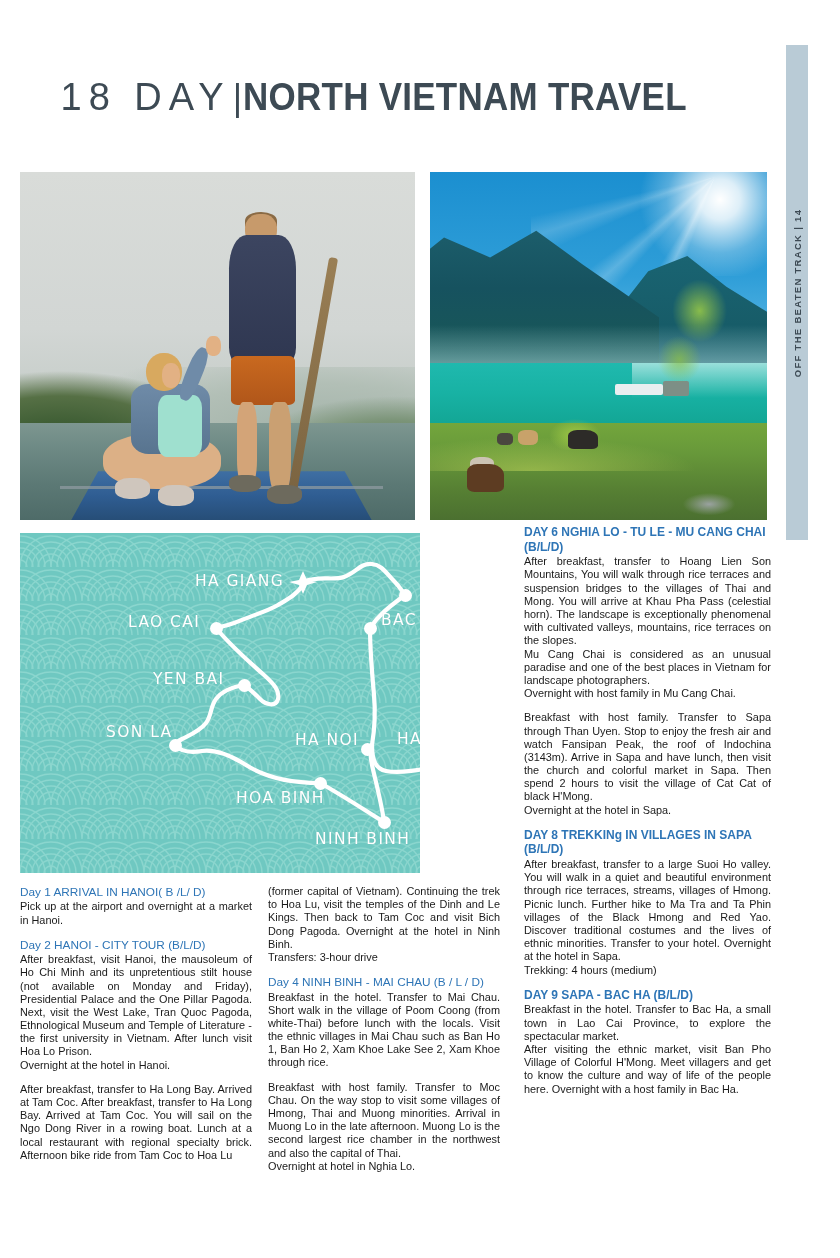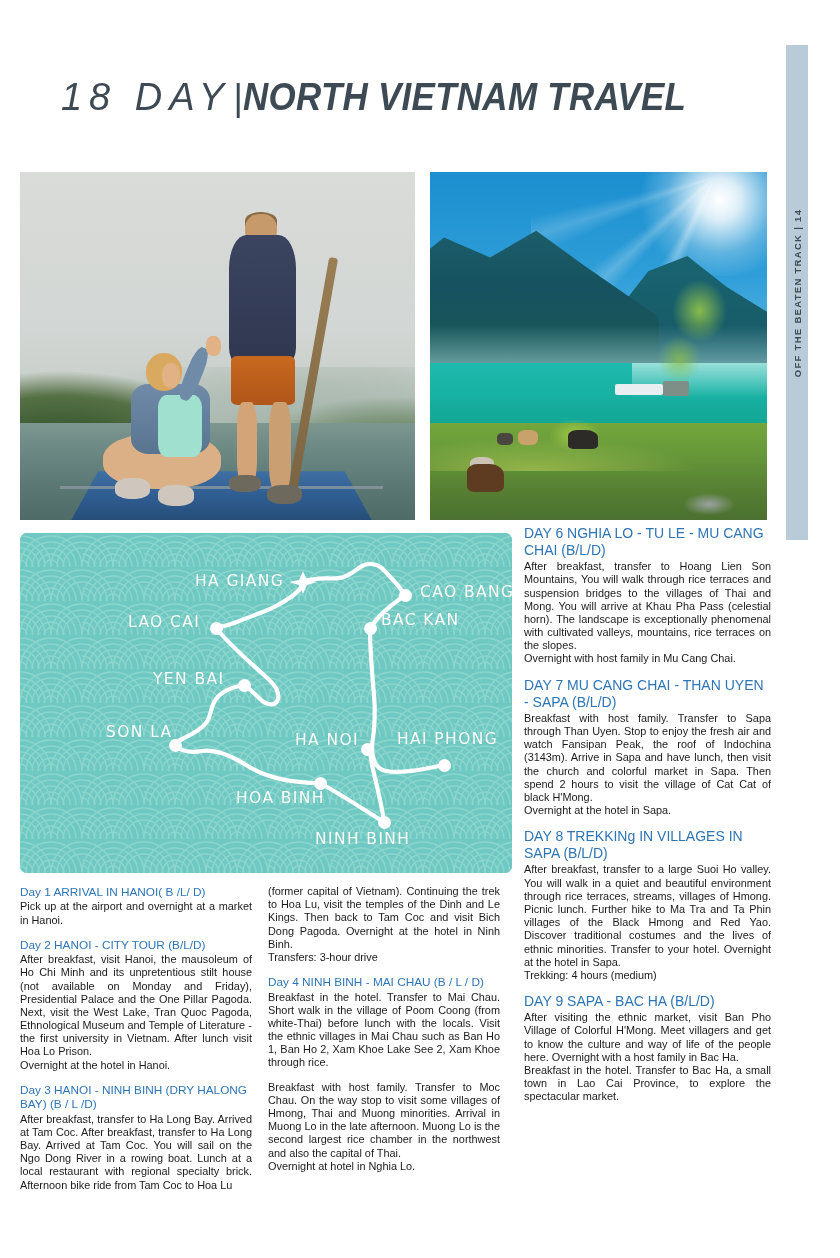--- a/index.html
+++ b/index.html
@@ -21,21 +21,21 @@
   .side-tab-text{
     position:absolute;left:50%;top:50%;
     transform:translate(-50%,-50%) rotate(-90deg);
     transform-origin:center center;
     white-space:nowrap;
     font-size:9.5px;letter-spacing:1.3px;
     color:#3d4a54;font-weight:600;
   }
 
   
-  .header{position:absolute;left:0;top:78px;width:786px;text-align:left;font-style:italic;}
+  .header{position:absolute;left:0;top:78px;width:786px;text-align:left;}
   .title-line{
     display:flex;align-items:baseline;justify-content:center;
     color:#3d4a54;line-height:1;
   }
   .t-light{
     font-size:38px;font-weight:300;letter-spacing:7px;
     font-family:"Liberation Sans", sans-serif;
   }
   .t-bar{
     font-size:36px;font-weight:400;margin:0 1px 0 2px;
@@ -128,39 +128,39 @@
     background:radial-gradient(ellipse 50% 50% at 50% 70%, rgba(168,208,72,.85) 0%, rgba(168,208,72,0) 70%);}
   .pr-horse-a{position:absolute;left:11%;top:84%;width:11%;height:8%;background:#5d3c22;border-radius:28% 40% 20% 20%;}
   .pr-horse-a2{position:absolute;left:12%;top:82%;width:7%;height:4%;background:#ccc3b4;border-radius:40%;}
   .pr-horse-b{position:absolute;left:41%;top:74%;width:9%;height:5.5%;background:#2d2b28;border-radius:30% 40% 20% 20%;}
   .pr-horse-c{position:absolute;left:26%;top:74%;width:6%;height:4.5%;background:#c8a26a;border-radius:35%;}
   .pr-horse-d{position:absolute;left:20%;top:75%;width:4.5%;height:3.5%;background:#4a463f;border-radius:35%;}
   .pr-rock{position:absolute;right:4%;bottom:1%;width:22%;height:9%;
     background:radial-gradient(ellipse 50% 50% at 40% 60%, #9aa2a0 0%, rgba(154,162,160,0) 70%);}
 
   
-  .map{position:absolute;left:20px;top:533px;width:492px;height:340px;overflow:hidden;background:#6fc8c1;border-radius:7px;}
+  .map{position:absolute;left:20px;top:533px;width:400px;height:340px;overflow:hidden;background:#6fc8c1;}
   .map svg{position:absolute;inset:0;}
   .map-label{
     position:absolute;color:#ffffff;font-size:15.5px;
     font-family:"DejaVu Sans", sans-serif;font-weight:400;
     letter-spacing:1.4px;white-space:nowrap;
     text-shadow:0 0 1px rgba(0,0,0,.12);
   }
   .dot{position:absolute;width:13px;height:13px;background:#fff;border-radius:50%;}
 
   
   .cols{position:absolute;left:0;top:525px;width:786px;}
   .col{position:absolute;}
   .col1{left:20px;top:360px;width:232px;}
   .col2{left:268px;top:360px;width:232px;}
   .col3{left:524px;top:0px;width:247px;}
 
   .day-h{
-    color:#2e75b6;font-weight:400;font-size:14px;line-height:1.22;
+    color:#2e75b6;font-weight:700;font-size:12px;line-height:1.22;
     margin-bottom:1px;
   }
   .day-h.small{font-weight:400;font-size:11.8px;}
   .day-p{
     color:#1a1a1a;font-size:10.9px;line-height:1.21;
     text-align:justify;margin:0 0 0 0;
   }
   .gap{height:11px;}
 </style>
 </head>
@@ -297,45 +297,44 @@
 
   <div class="cols">
     <div class="col col1">
         <div class="day-h small">Day 1  ARRIVAL IN HANOI( B /L/ D)</div>
         <p class="day-p">Pick up at the airport and overnight at a market in Hanoi.</p>
         <div class="gap"></div>
         <div class="day-h small">Day 2  HANOI - CITY TOUR (B/L/D)</div>
         <p class="day-p">After breakfast, visit Hanoi, the mausoleum of Ho Chi Minh and its unpretentious stilt house (not available on Monday and Friday), Presidential Palace and the One Pillar Pagoda. Next, visit the West Lake, Tran Quoc Pagoda, Ethnological Museum and Temple of Literature - the first university in Vietnam. After lunch visit Hoa Lo Prison.</p>
         <p class="day-p">Overnight at the hotel in Hanoi.</p>
         <div class="gap"></div>
-        <div class="day-h small">Day 3  HANOI - NINH BINH (DRY HALONG BAY) (B / L /D)</div>
         <p class="day-p">After breakfast, transfer to Ha Long Bay. Arrived at Tam Coc. After breakfast, transfer to Ha Long Bay. Arrived at Tam Coc. You will sail on the Ngo Dong River in a rowing boat. Lunch at a local restaurant with regional specialty brick. Afternoon bike ride from Tam Coc to Hoa Lu</p>
       </div>
     <div class="col col2">
         <p class="day-p">(former capital of Vietnam). Continuing the trek to Hoa Lu, visit the temples of the Dinh and Le Kings. Then back to Tam Coc and visit Bich Dong Pagoda. Overnight at the hotel in Ninh Binh.</p>
         <p class="day-p">Transfers: 3-hour drive</p>
         <div class="gap"></div>
         <div class="day-h small">Day 4  NINH BINH - MAI CHAU (B / L / D)</div>
         <p class="day-p">Breakfast in the hotel. Transfer to Mai Chau. Short walk in the village of Poom Coong (from white-Thai) before lunch with the locals. Visit the ethnic villages in Mai Chau such as Ban Ho 1, Ban Ho 2, Xam Khoe Lake See 2, Xam Khoe through rice.</p>
         <div class="gap"></div>
         <p class="day-p">Breakfast with host family. Transfer to Moc Chau. On the way stop to visit some villages of Hmong, Thai and Muong minorities.  Arrival in Muong Lo in the late afternoon. Muong Lo is the second largest rice chamber in the northwest and also the capital of Thai.</p>
         <p class="day-p">Overnight at hotel in Nghia Lo.</p>
       </div>
     <div class="col col3">
         <div class="day-h">DAY 6  NGHIA LO - TU LE - MU CANG CHAI (B/L/D)</div>
         <p class="day-p">After breakfast, transfer to Hoang Lien Son Mountains, You will walk through rice terraces and suspension bridges to the villages of Thai and Mong. You will arrive at Khau Pha Pass (celestial horn). The landscape is exceptionally phenomenal with cultivated valleys, mountains, rice terraces on the slopes.</p>
+        <p class="day-p">Mu Cang Chai is considered as an unusual paradise and one of the best places in Vietnam for landscape photographers.</p>
         <p class="day-p">Overnight with host family in Mu Cang Chai.</p>
         <div class="gap"></div>
-        <div class="day-h">DAY 7  MU CANG CHAI - THAN UYEN - SAPA (B/L/D)</div>
         <p class="day-p">Breakfast with host family. Transfer to Sapa through Than Uyen. Stop to enjoy the fresh air and watch Fansipan Peak, the roof of Indochina (3143m). Arrive in Sapa and have lunch, then visit the church and colorful market in Sapa. Then spend 2 hours to visit the village of Cat Cat of black H'Mong.</p>
         <p class="day-p">Overnight at the hotel in Sapa.</p>
         <div class="gap"></div>
         <div class="day-h">DAY 8  TREKKINg IN VILLAGES IN SAPA (B/L/D)</div>
         <p class="day-p">After breakfast, transfer to a large Suoi Ho valley. You will walk in a quiet and beautiful environment through rice terraces, streams, villages of Hmong. Picnic lunch. Further hike to Ma Tra and Ta Phin villages of the Black Hmong and Red Yao. Discover traditional costumes and the lives of ethnic minorities. Transfer to your hotel. Overnight at the hotel in Sapa.</p>
         <p class="day-p">Trekking: 4 hours (medium)</p>
         <div class="gap"></div>
         <div class="day-h">DAY 9  SAPA - BAC HA (B/L/D)</div>
+        <p class="day-p">Breakfast in the hotel. Transfer to Bac Ha, a small town in Lao Cai Province, to explore the spectacular market.</p>
         <p class="day-p">After visiting the ethnic market, visit Ban Pho Village of Colorful H'Mong. Meet villagers and get to know the culture and way of life of the people here. Overnight with a host family in Bac Ha.</p>
-        <p class="day-p">Breakfast in the hotel. Transfer to Bac Ha, a small town in Lao Cai Province, to explore the spectacular market.</p>
       </div>
   </div>
 
 </div>
 
 </body></html>

